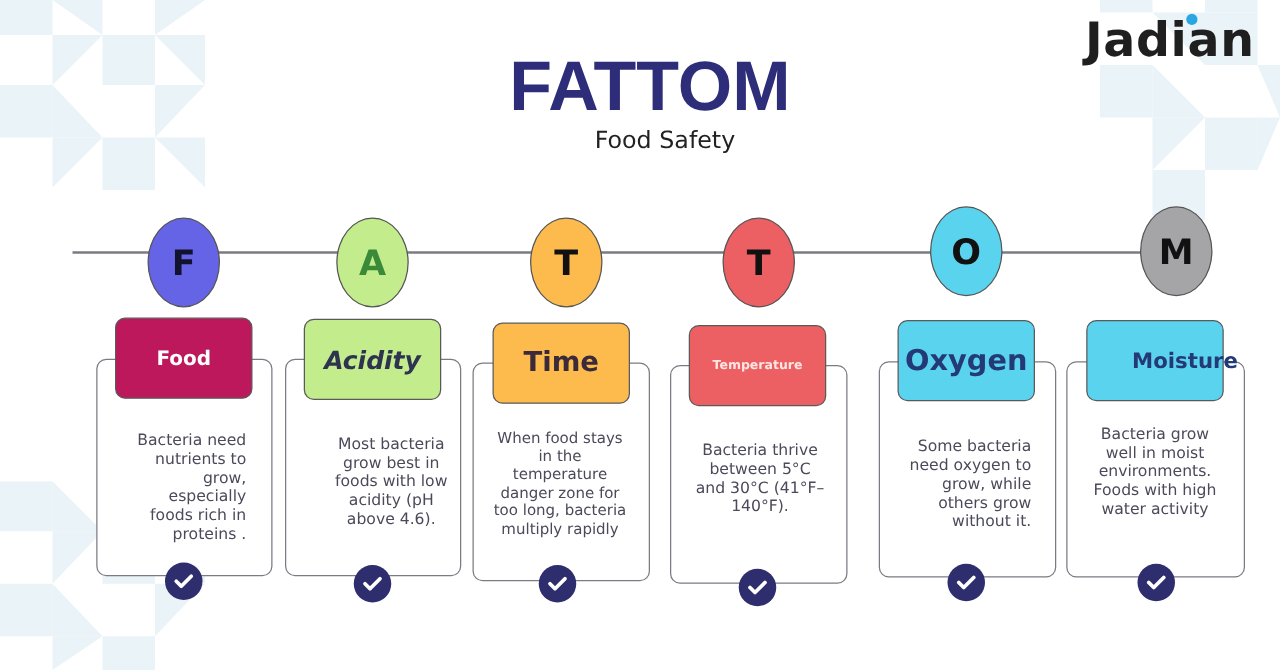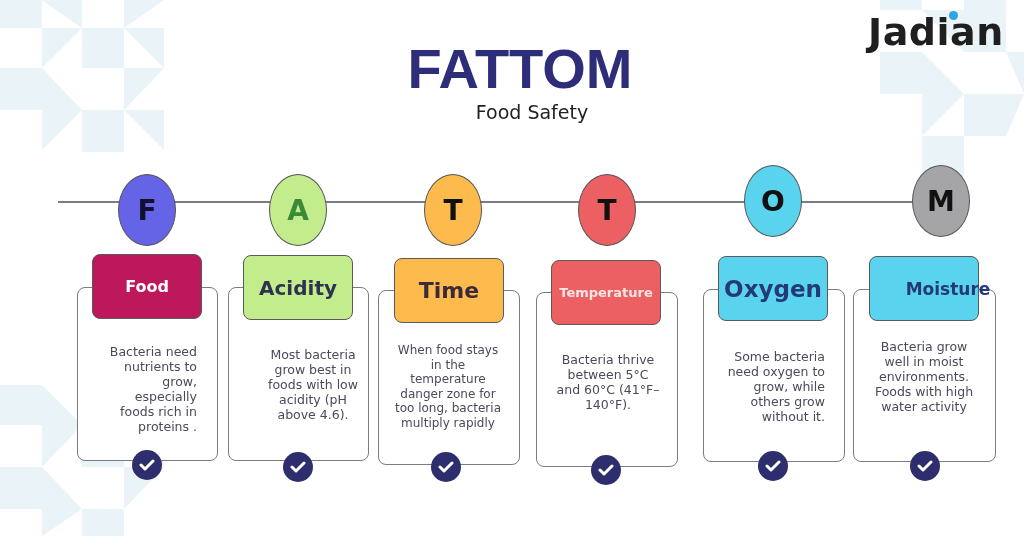--- a/index.html
+++ b/index.html
@@ -86,21 +86,21 @@
 <div class="check" style="left:132px;top:450px;">
   <svg width="16" height="12" viewBox="0 0 16 12">
       <path d="M2 6 L6 10 L14 2" stroke="#fff" stroke-width="3" fill="none" stroke-linecap="round" stroke-linejoin="round"></path>
     </svg>
 </div>
 
 <div class="card" style="left:228px;top:287px;width:141px;height:174px;"></div>
 <div class="circle" style="left:269px;top:174px;background:#c3ec8c;color:#3a8a3a;">
   <span>A</span>
 </div>
-<div class="label-box" style="left:243px;top:255px;background:#c3ec8c;color:#2e3350;font-size:20px;">
+<div class="label-box" style="left:243px;top:255px;background:#c3ec8c;color:#2e3350;font-size:20px;font-style:italic;">
   <span>Acidity</span>
 </div>
 <div class="desc" style="left:246px;top:347px;width:104px;text-align:center;margin-left:15px;">Most bacteria grow best in foods with low acidity (pH above 4.6).</div>
 <div class="check" style="left:283px;top:452px;">
   <svg width="16" height="12" viewBox="0 0 16 12">
       <path d="M2 6 L6 10 L14 2" stroke="#fff" stroke-width="3" fill="none" stroke-linecap="round" stroke-linejoin="round"></path>
     </svg>
 </div>
 
 <div class="card" style="left:378px;top:290px;width:142px;height:175px;"></div>
@@ -114,24 +114,24 @@
 <div class="check" style="left:431px;top:452px;">
   <svg width="16" height="12" viewBox="0 0 16 12">
       <path d="M2 6 L6 10 L14 2" stroke="#fff" stroke-width="3" fill="none" stroke-linecap="round" stroke-linejoin="round"></path>
     </svg>
 </div>
 
 <div class="card" style="left:536px;top:292px;width:142px;height:175px;"></div>
 <div class="circle" style="left:578px;top:174px;background:#ec5f63;color:#111111;">
   <span>T</span>
 </div>
-<div class="label-box" style="left:551px;top:260px;background:#ec5f63;color:#fde6e2;font-size:13px;">
+<div class="label-box" style="left:551px;top:260px;background:#ec5f63;color:#fde6e2;font-size:10px;">
   <span>Temperature</span>
 </div>
-<div class="desc" style="left:556px;top:352px;width:104px;text-align:center;">Bacteria thrive between 5°C and 60°C (41°F–140°F).</div>
+<div class="desc" style="left:556px;top:352px;width:104px;text-align:center;">Bacteria thrive between 5°C and 30°C (41°F–140°F).</div>
 <div class="check" style="left:591px;top:455px;">
   <svg width="16" height="12" viewBox="0 0 16 12">
       <path d="M2 6 L6 10 L14 2" stroke="#fff" stroke-width="3" fill="none" stroke-linecap="round" stroke-linejoin="round"></path>
     </svg>
 </div>
 
 <div class="card" style="left:703px;top:289px;width:142px;height:173px;"></div>
 <div class="circle" style="left:744px;top:165px;background:#5ad3ee;color:#111111;">
   <span>O</span>
 </div>

